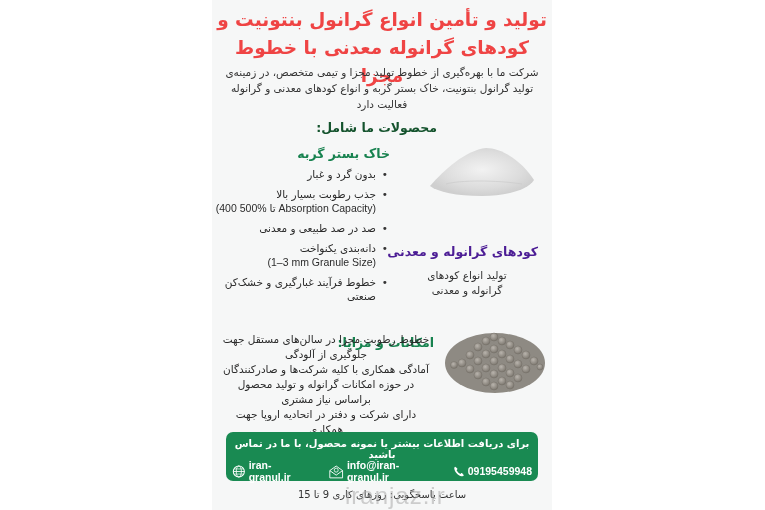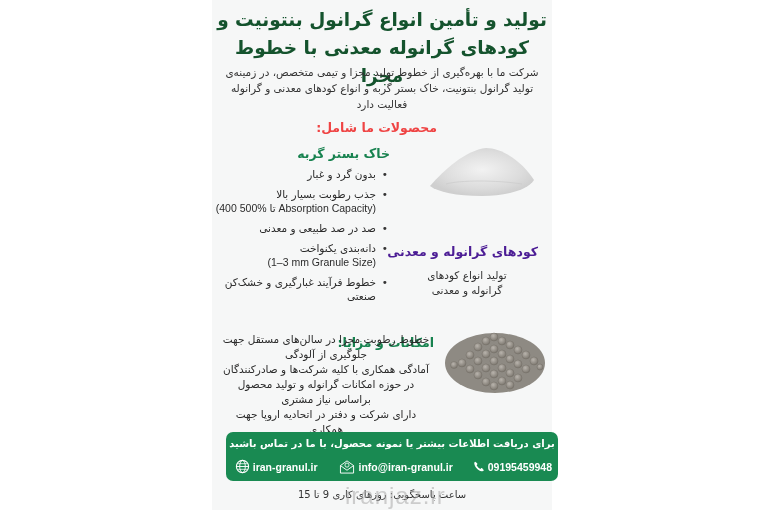--- a/index.html
+++ b/index.html
@@ -6,28 +6,28 @@
     body {
       width: 765px; height: 510px; background: #ffffff; position: relative; overflow: hidden;
       font-family: "DejaVu Sans", "Liberation Sans", sans-serif;
     }
     .poster {
       position: absolute; left: 212px; top: 0; width: 340px; height: 510px;
       background: #f6f7f7; direction: rtl; color: #2b2b2b;
     }
     .title {
       position: absolute; top: 6px; left: 0; right: 0; text-align: center;
-      color: #14532d; font-weight: bold; font-size: 18.5px; line-height: 28px; margin: 0;
+      color: #ef4444; font-weight: bold; font-size: 18.5px; line-height: 28px; margin: 0;
     }
     .intro {
       position: absolute; top: 64px; left: 12px; right: 12px; text-align: center;
       font-size: 10.5px; line-height: 16px; color: #333;
     }
     .h-products {
-      position: absolute; top: 120px; right: 115px; color: #ef4444; font-weight: bold; font-size: 12.5px;
+      position: absolute; top: 120px; right: 115px; color: #14532d; font-weight: bold; font-size: 12.5px;
     }
     .h-cat {
       position: absolute; top: 146px; right: 162px; color: #17824f; font-weight: bold; font-size: 12.5px;
     }
     .cat-list {
       position: absolute; top: 167px; right: 162px; width: 175px; margin: 0; padding: 0; list-style: none;
       font-size: 10.5px; line-height: 14px;
     }
     .cat-list li { position: relative; padding-right: 14px; margin-bottom: 6px; text-align: right; }
     .cat-list li::before {
@@ -50,21 +50,21 @@
     .h-features {
       position: absolute; top: 312px; right: 118px; color: #17824f; font-weight: bold; font-size: 12.5px; margin-top: 23px;
     }
     .features {
       position: absolute; top: 332px; right: 118px; width: 216px; text-align: right;
       font-size: 10.5px; line-height: 15px; color: #2b2b2b;
     }
     .features div { text-align: center; }
     .contact {
       position: absolute; top: 432px; left: 14px; width: 312px; height: 49px;
-      background: #198a52; border-radius: 7px; color: #fff; padding-left: 20px;
+      background: #198a52; border-radius: 7px; color: #fff;
     }
     .contact-title {
       position: absolute; top: 6px; left: 0; right: 0; text-align: center; font-size: 10px; font-weight: bold;
     }
     .contact-row {
       position: absolute; top: 27px; left: 6px; right: 6px; display: flex; direction: ltr;
       justify-content: flex-end; align-items: center; font-size: 10.5px; font-weight: bold;
       font-family: "Liberation Sans", sans-serif;
       gap: 20px;
     }

